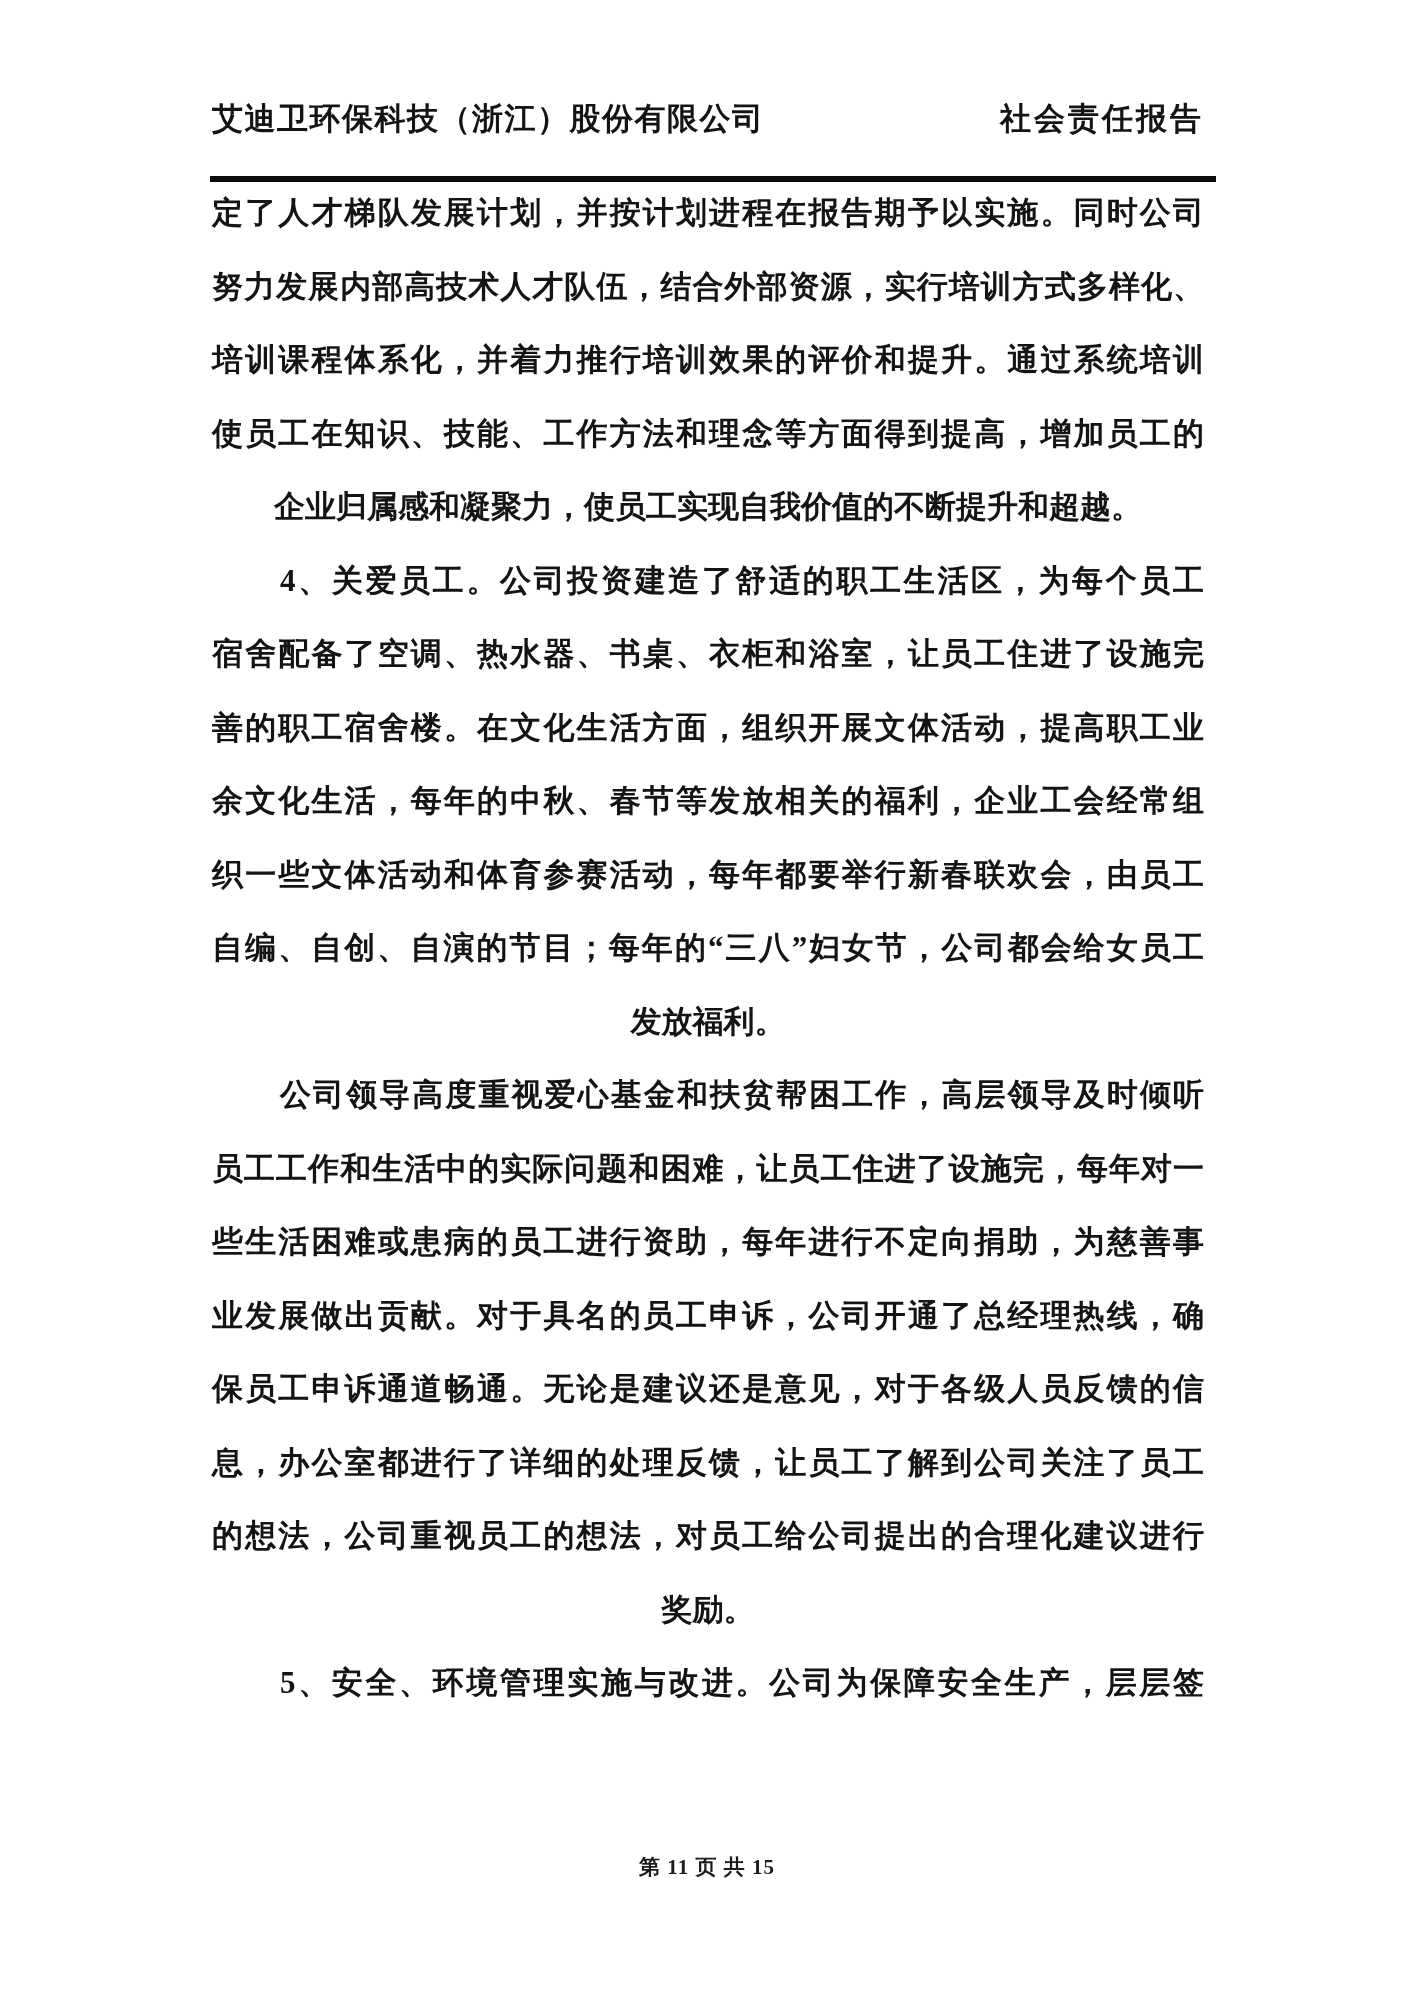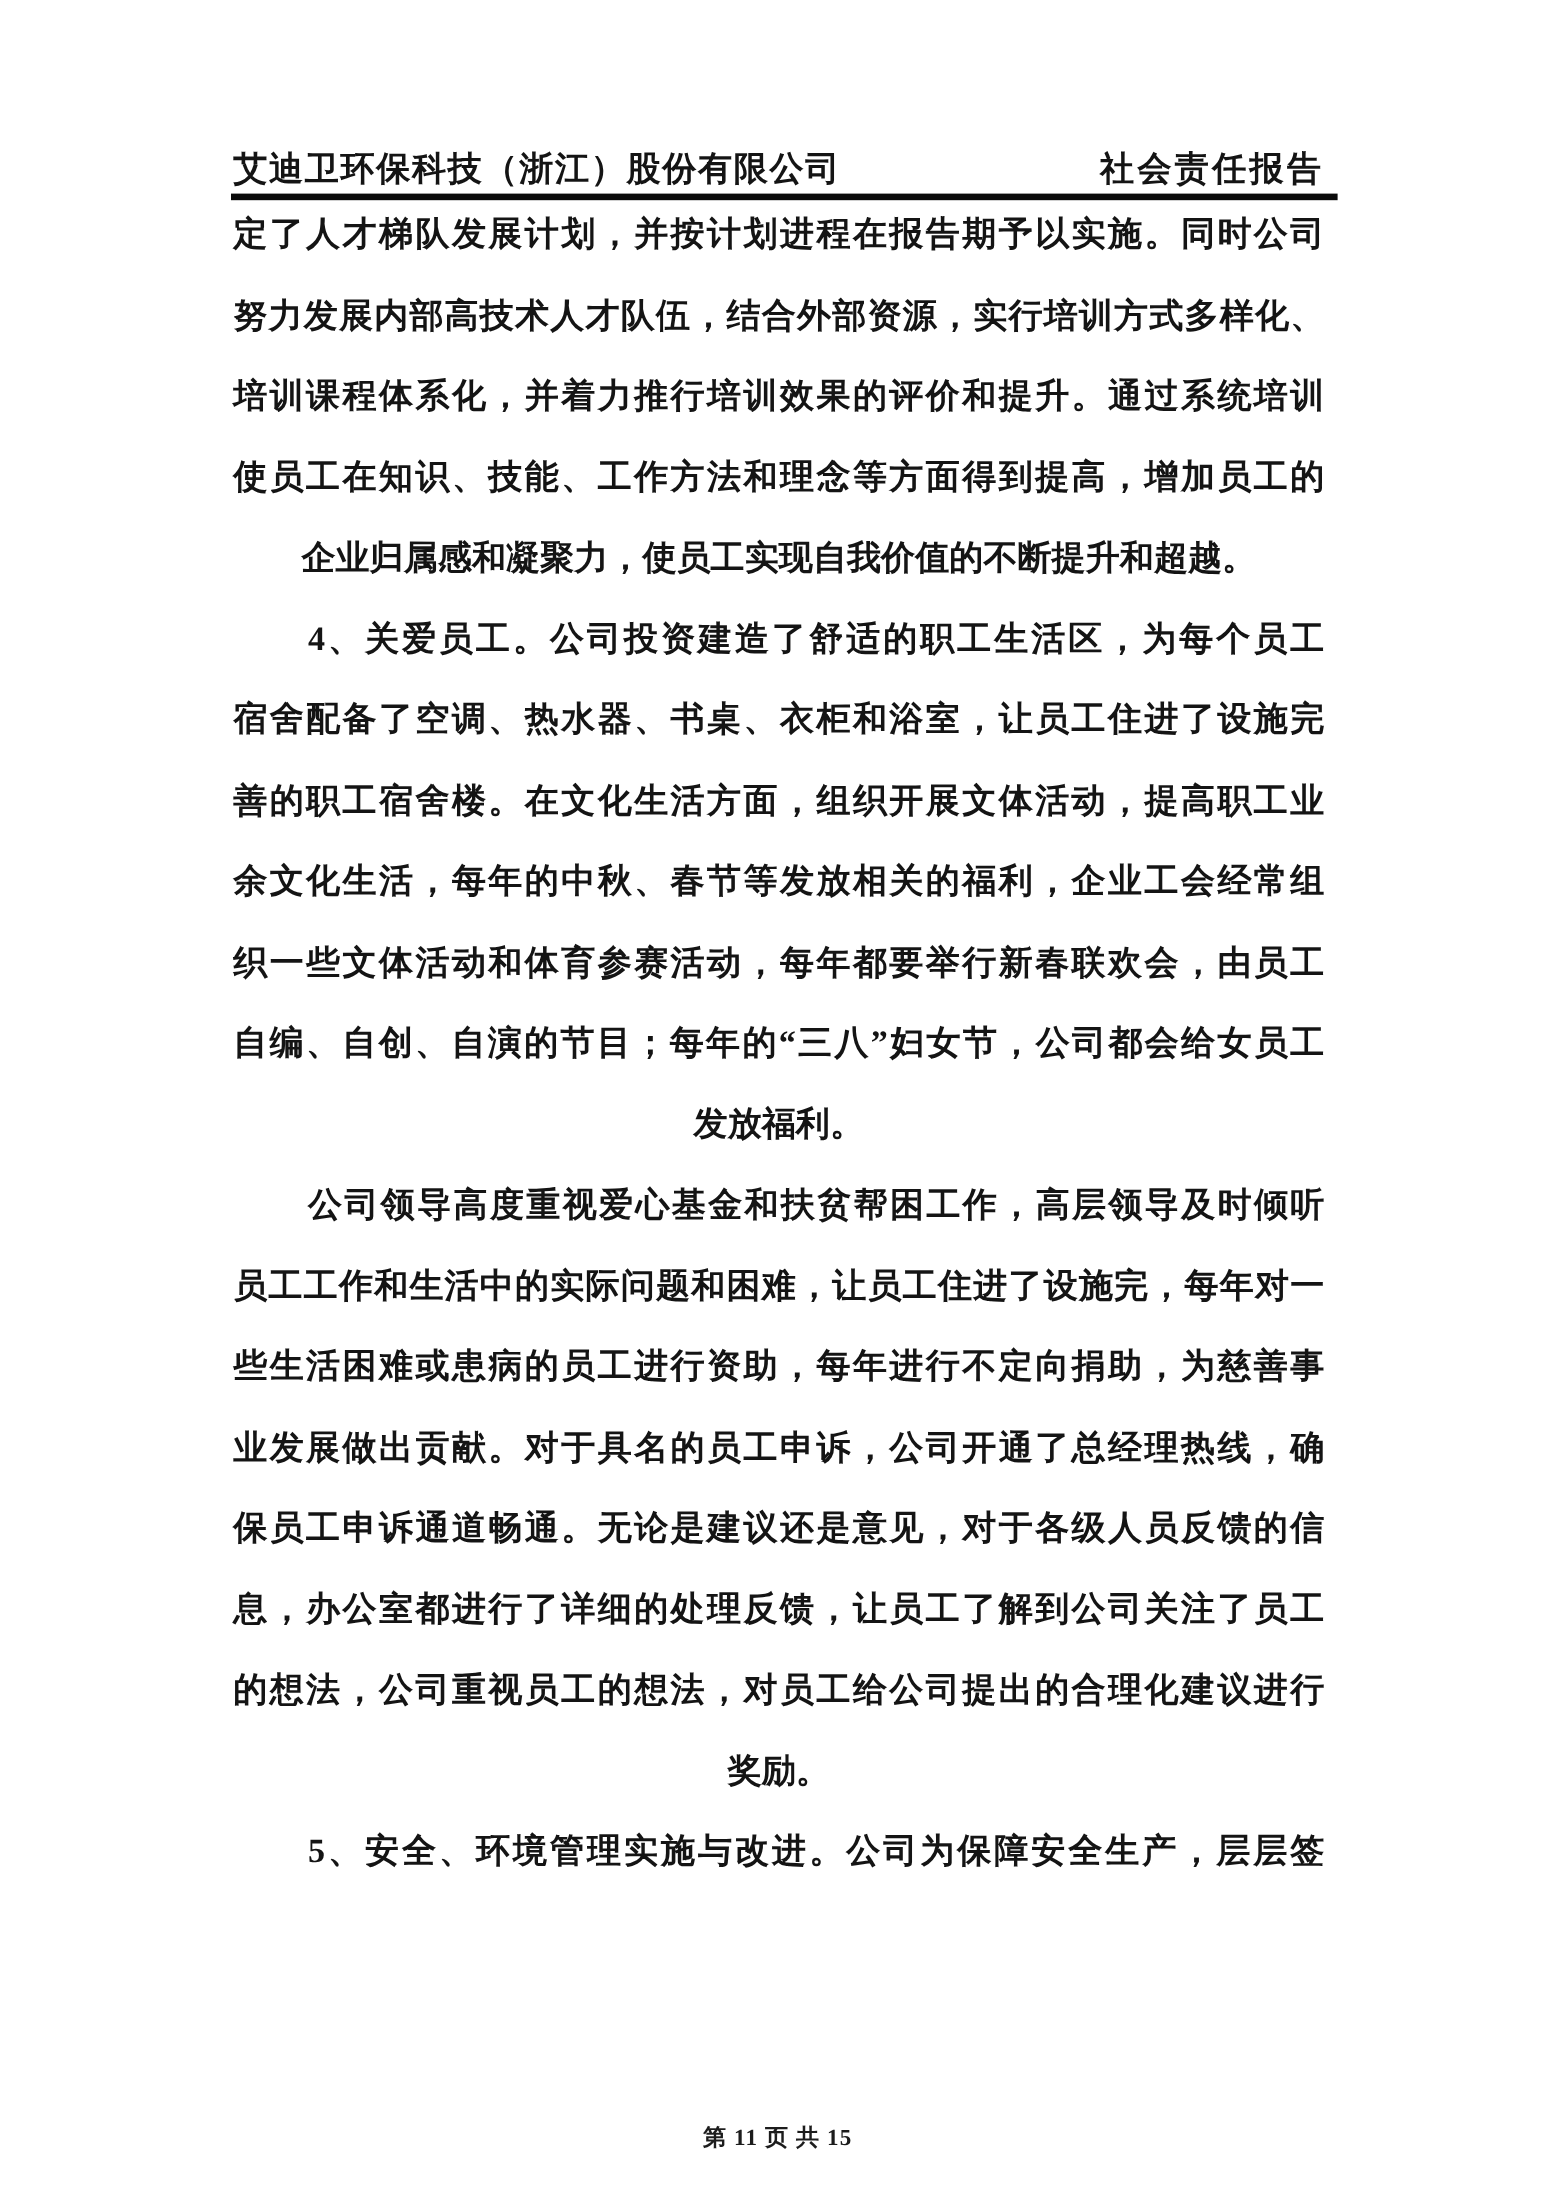--- a/index.html
+++ b/index.html
@@ -27,21 +27,20 @@
     justify-content: space-between;
     align-items: baseline;
     font-size: 31px;
     white-space: nowrap;
   }
   .header .company {
     letter-spacing: 1.5px;
   }
   .header .doc-title {
     letter-spacing: 3px;
-    margin-top: 35px;
   }
   .header-rule {
     position: absolute;
     left: 210px;
     top: 176px;
     width: 1006px;
     height: 6px;
     background: #0a0a0a;
   }
   .body-text {
@@ -66,21 +65,21 @@
   }
   .line.indent {
     padding-left: 68px;
   }
   .line.indent.justify {
     width: 924px;
   }
   .footer {
     position: absolute;
     left: 0;
-    top: 1922px;
+    top: 1846px;
     width: 1414px;
     height: 42px;
     line-height: 42px;
     text-align: center;
     font-size: 21px;
     color: #1c1c1c;
     letter-spacing: 1px;
   }
 </style>
 </head>

